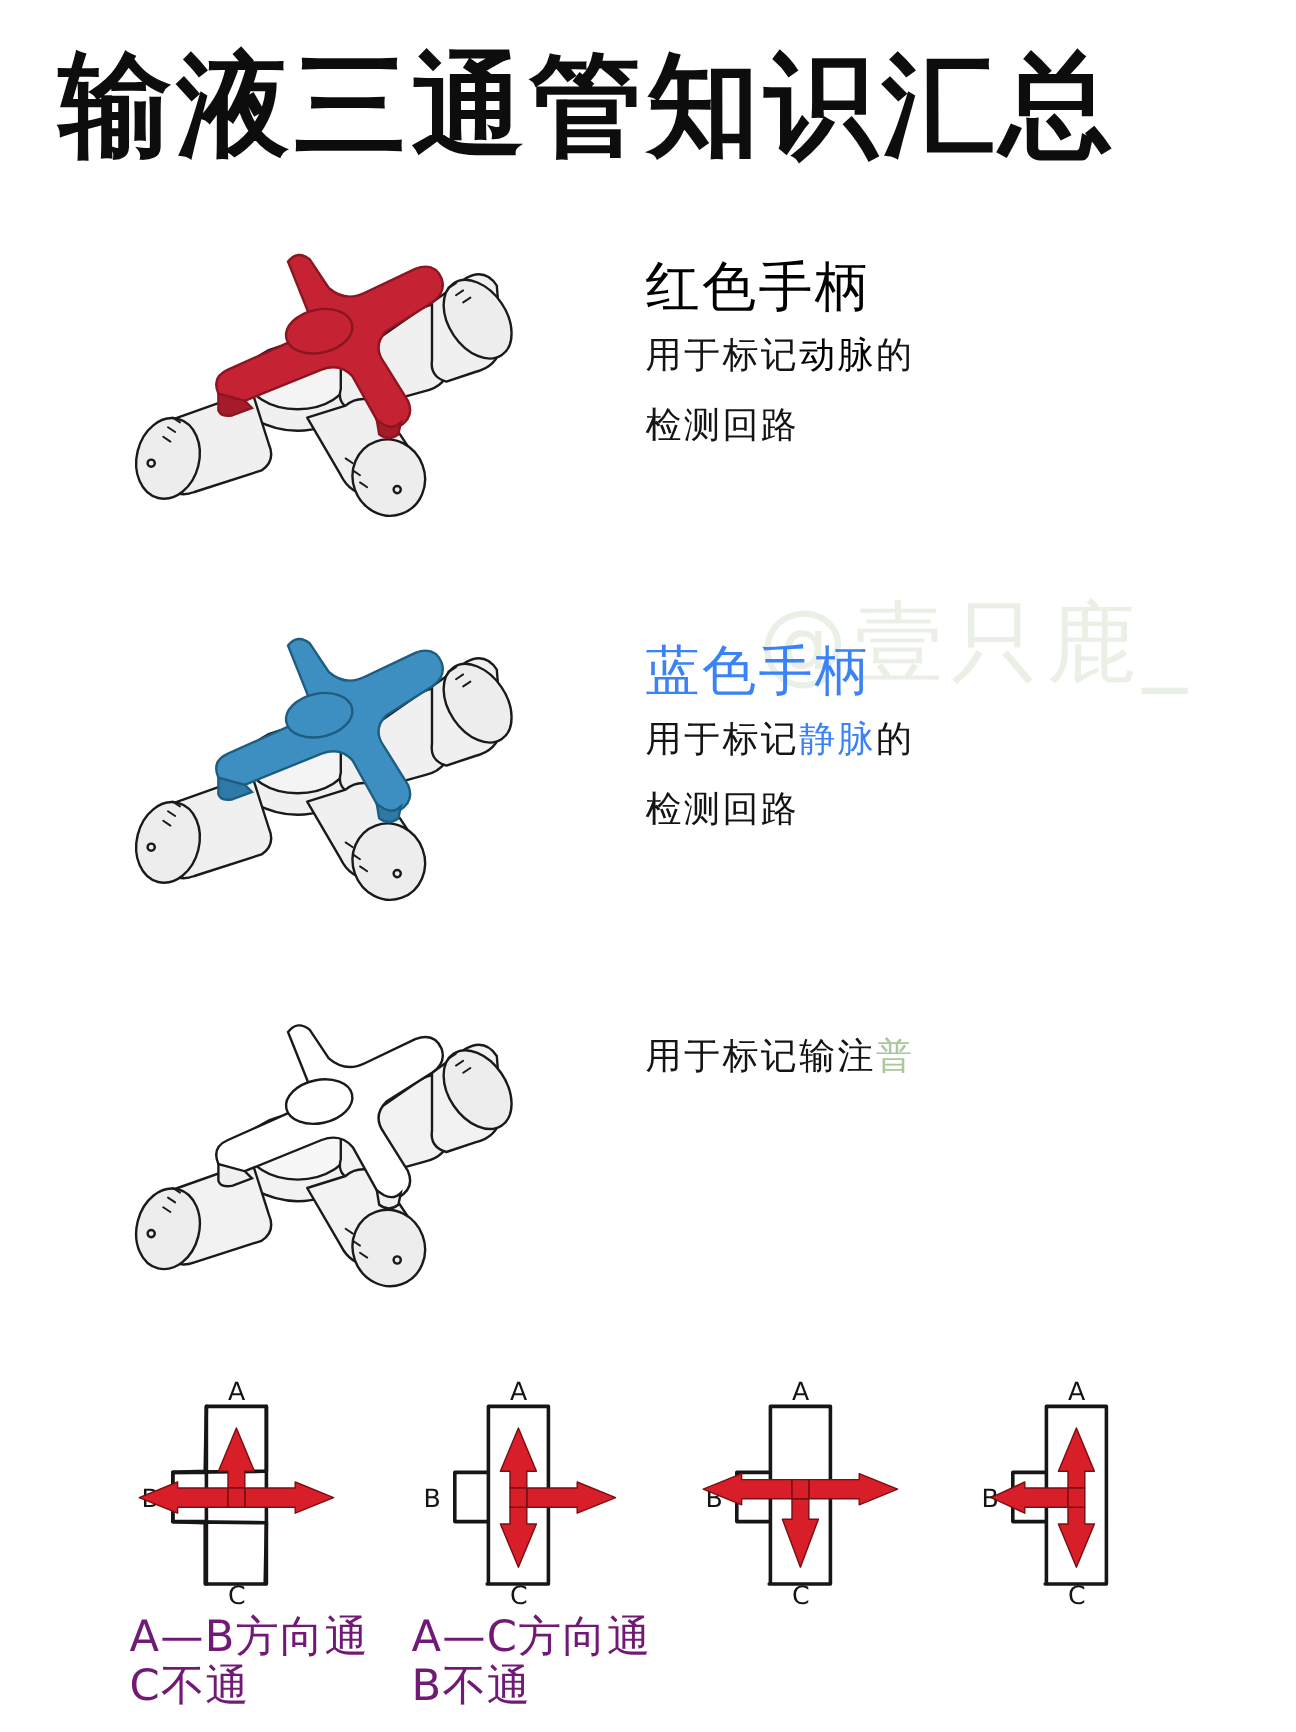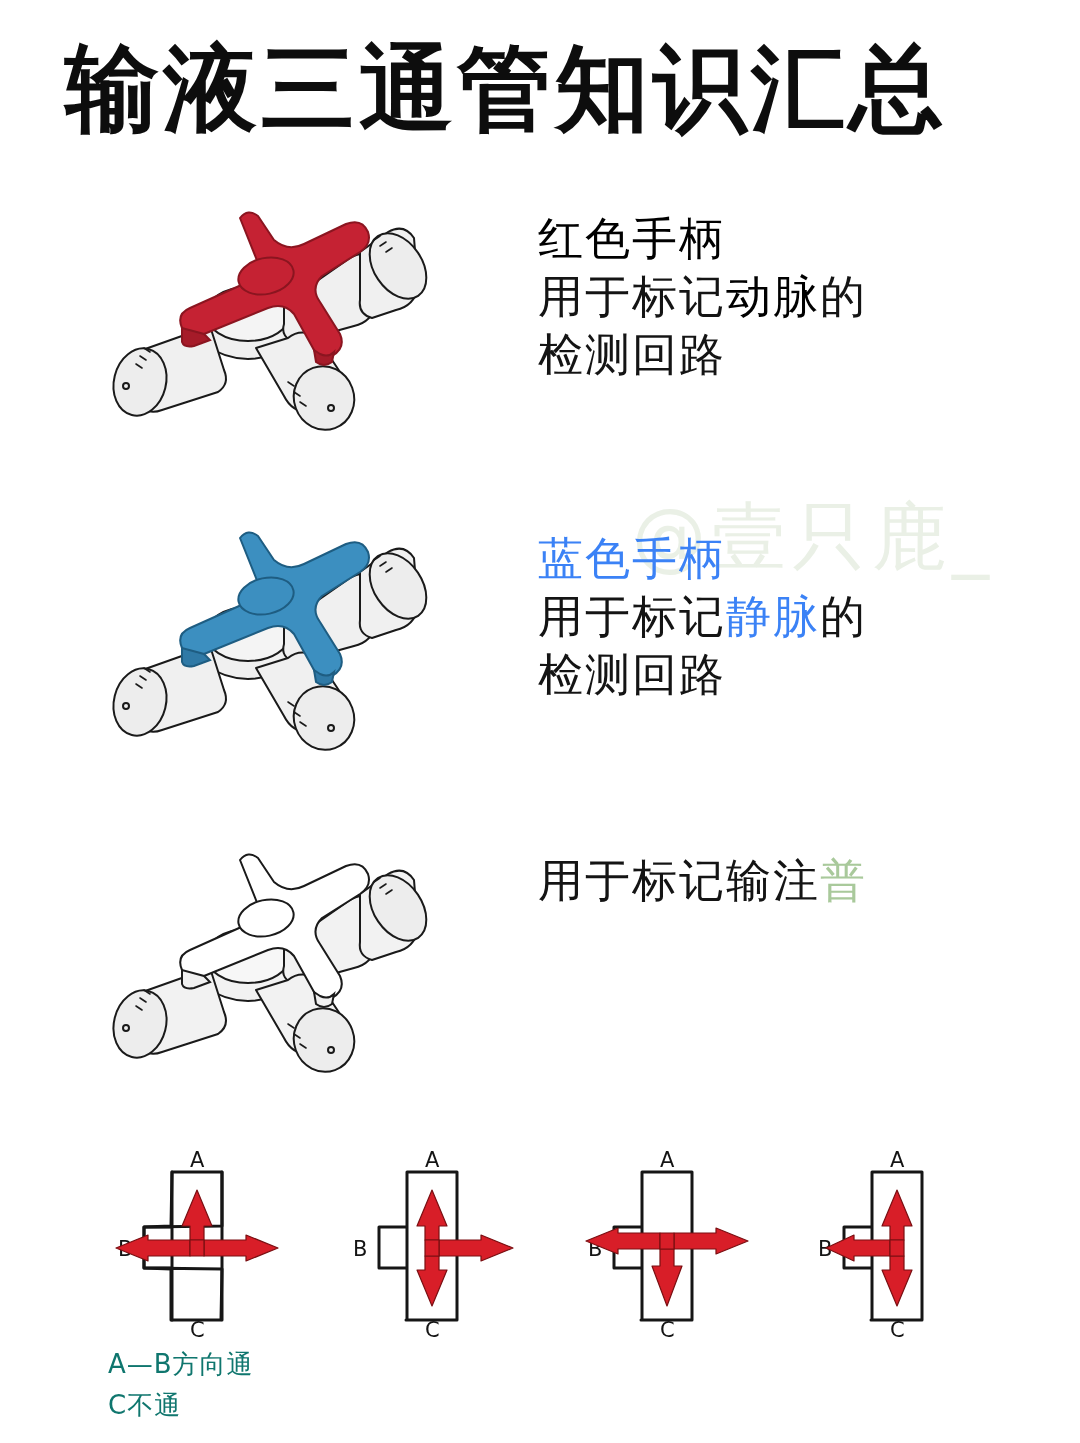--- a/index.html
+++ b/index.html
@@ -22,21 +22,20 @@
     left: 0;
     top: 34px;
     width: 980px;
     text-align: center;
     font-size: 94px;
     line-height: 110px;
     font-weight: 700;
     letter-spacing: 4px;
     color: #0d0d0d;
     white-space: nowrap;
-    margin-left: 16px;
   }
 
   
   .watermark {
     position: absolute;
     left: 632px;
     top: 492px;
     font-size: 74px;
     line-height: 88px;
     letter-spacing: 6px;
@@ -73,21 +72,21 @@
     z-index: 2;
   }
   .valve-text .headline {
     font-size: 45px;
     line-height: 58px;
     font-weight: 500;
     letter-spacing: 2px;
     white-space: nowrap;
   }
   .valve-text .body-line {
-    font-size: 45px;
+    font-size: 30px;
     line-height: 58px;
     font-weight: 400;
     letter-spacing: 2px;
     white-space: nowrap;
     color: #141414;
   }
   .c-red   { color: #000000; }
   .c-blue  { color: #3b82f6; }
   .c-green { color: #A9C99B; }
   .c-black { color: #141414; }
@@ -116,22 +115,22 @@
   .dcell-0 { left: 100px; }
   .dcell-1 { left: 335px; }
   .dcell-2 { left: 570px; }
   .dcell-3 { left: 800px; }
 
   .caption {
     position: absolute;
     top: 196px;
     left: 8px;
     width: 260px;
-    color: #0f766e;
-    font-size: 26px;
+    color: #701a75;
+    font-size: 36px;
     line-height: 41px;
     font-weight: 400;
     letter-spacing: 1px;
     white-space: nowrap;
   }
   .dcell-3 .caption { left: 0px; }
 </style>
 </head>
 <body>
 
@@ -293,20 +292,24 @@
         <text x="90" y="189" font-family="DejaVu Sans, sans-serif" font-size="21" fill="#141414">C</text>
         <path d="M72 24 L72 172 M122 24 L122 172 M72 24 L122 24 M71 172 L121 172 M44 79 L72 79 M44 120 L72 120 M44 79 L44 120" fill="none" stroke="#161616" stroke-width="3" stroke-linejoin="round" stroke-linecap="round"></path>
         <g fill="#D81E28" stroke="#7a0f12" stroke-width="1.2" stroke-linejoin="round">
           <path d="M97 42 L112 78 L104 78 L104 92 L90 92 L90 78 L82 78 Z"></path>
           <path d="M97 158 L112 122 L104 122 L104 108 L90 108 L90 122 L82 122 Z"></path>
           <path d="M104 92 L146 92 L146 87 L178 100 L146 113 L146 108 L104 108 Z"></path>
           <rect x="90" y="92" width="14" height="16"></rect>
         </g>
       </svg>
     </div>
+    <div class="caption">
+      <div>A—C方向通</div>
+      <div>B不通</div>
+    </div>
   </div>
 
   <div class="diagram-cell dcell-2">
     <div class="svg-wrap">
       <svg viewBox="0 0 250 195" width="250" height="195" xmlns="http://www.w3.org/2000/svg">
         <text x="90" y="19" font-family="DejaVu Sans, sans-serif" font-size="21" fill="#141414">A</text>
         <text x="18" y="108" font-family="DejaVu Sans, sans-serif" font-size="21" fill="#141414">B</text>
         <text x="90" y="189" font-family="DejaVu Sans, sans-serif" font-size="21" fill="#141414">C</text>
         <path d="M72 24 L72 172 M122 24 L122 172 M72 24 L122 24 M71 172 L121 172 M44 79 L72 79 M44 120 L72 120 M44 79 L44 120" fill="none" stroke="#161616" stroke-width="3" stroke-linejoin="round" stroke-linecap="round"></path>
         <g fill="#D81E28" stroke="#7a0f12" stroke-width="1.2" stroke-linejoin="round">

